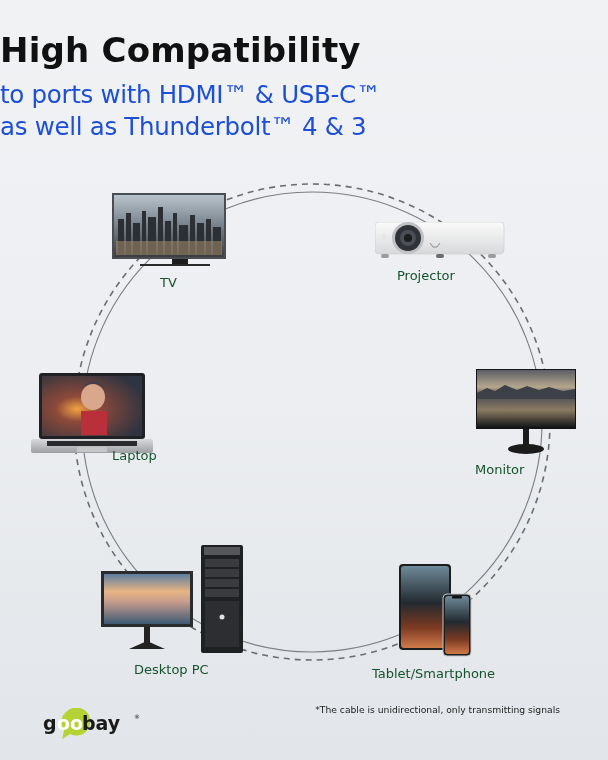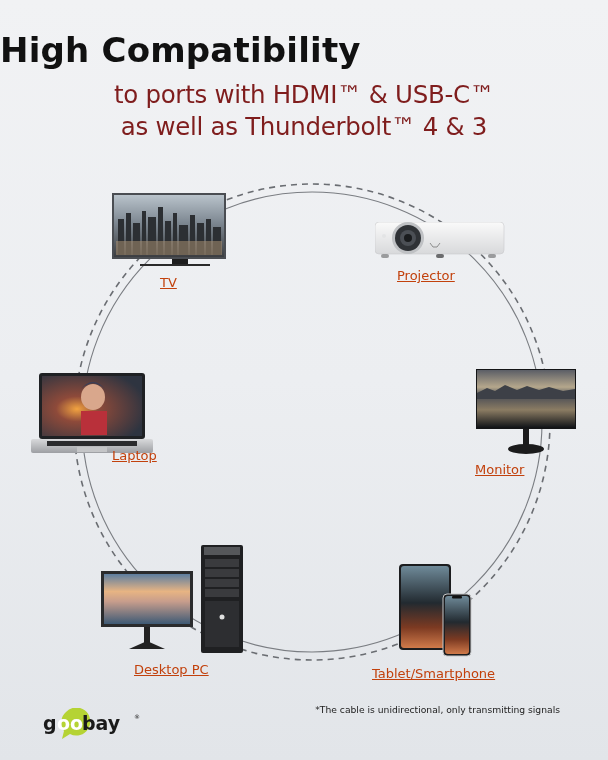--- a/index.html
+++ b/index.html
@@ -1,22 +1,22 @@
 <!DOCTYPE html>
 <html><head>
 <meta charset="utf-8">
 <style>
   html,body{margin:0;padding:0;}
   body{width:608px;height:760px;overflow:hidden;background:linear-gradient(180deg,#f1f2f4 0%,#eceef1 50%,#e2e5e9 100%);font-family:"DejaVu Sans","Liberation Sans",sans-serif;color:#1a1a1a;position:relative;}
   .title{position:absolute;left:0;width:608px;top:30px;text-align:left;font-size:34px;font-weight:bold;letter-spacing:0.2px;color:#111;}
-  .sub{position:absolute;left:0;width:608px;text-align:center;font-size:24.5px;font-weight:normal;color:#7f1d1d;letter-spacing:-0.3px;}
+  .sub{position:absolute;left:0;width:608px;font-size:24.5px;font-weight:normal;color:#1d4ed8;letter-spacing:-0.3px;}
   .sub1{top:80px;} .sub2{top:112px;}
   svg.ring{position:absolute;left:0;top:0;}
   .dev{position:absolute;}
-  .label{position:absolute;font-size:13px;color:#c2410c;white-space:nowrap;text-decoration:underline;}
+  .label{position:absolute;font-size:13px;color:#14532d;white-space:nowrap;}
   .foot{position:absolute;right:48px;top:703px;text-align:right;font-size:9.2px;line-height:13px;color:#222;}
   .logo{position:absolute;left:43px;top:708px;height:32px;}
 </style>
 </head>
 <body>
 
 <div class="title">High Compatibility</div>
 <div class="sub sub1">to ports with HDMI™ &amp; USB-C™</div>
 <div class="sub sub2">as well as Thunderbolt™ 4 &amp; 3</div>
 

